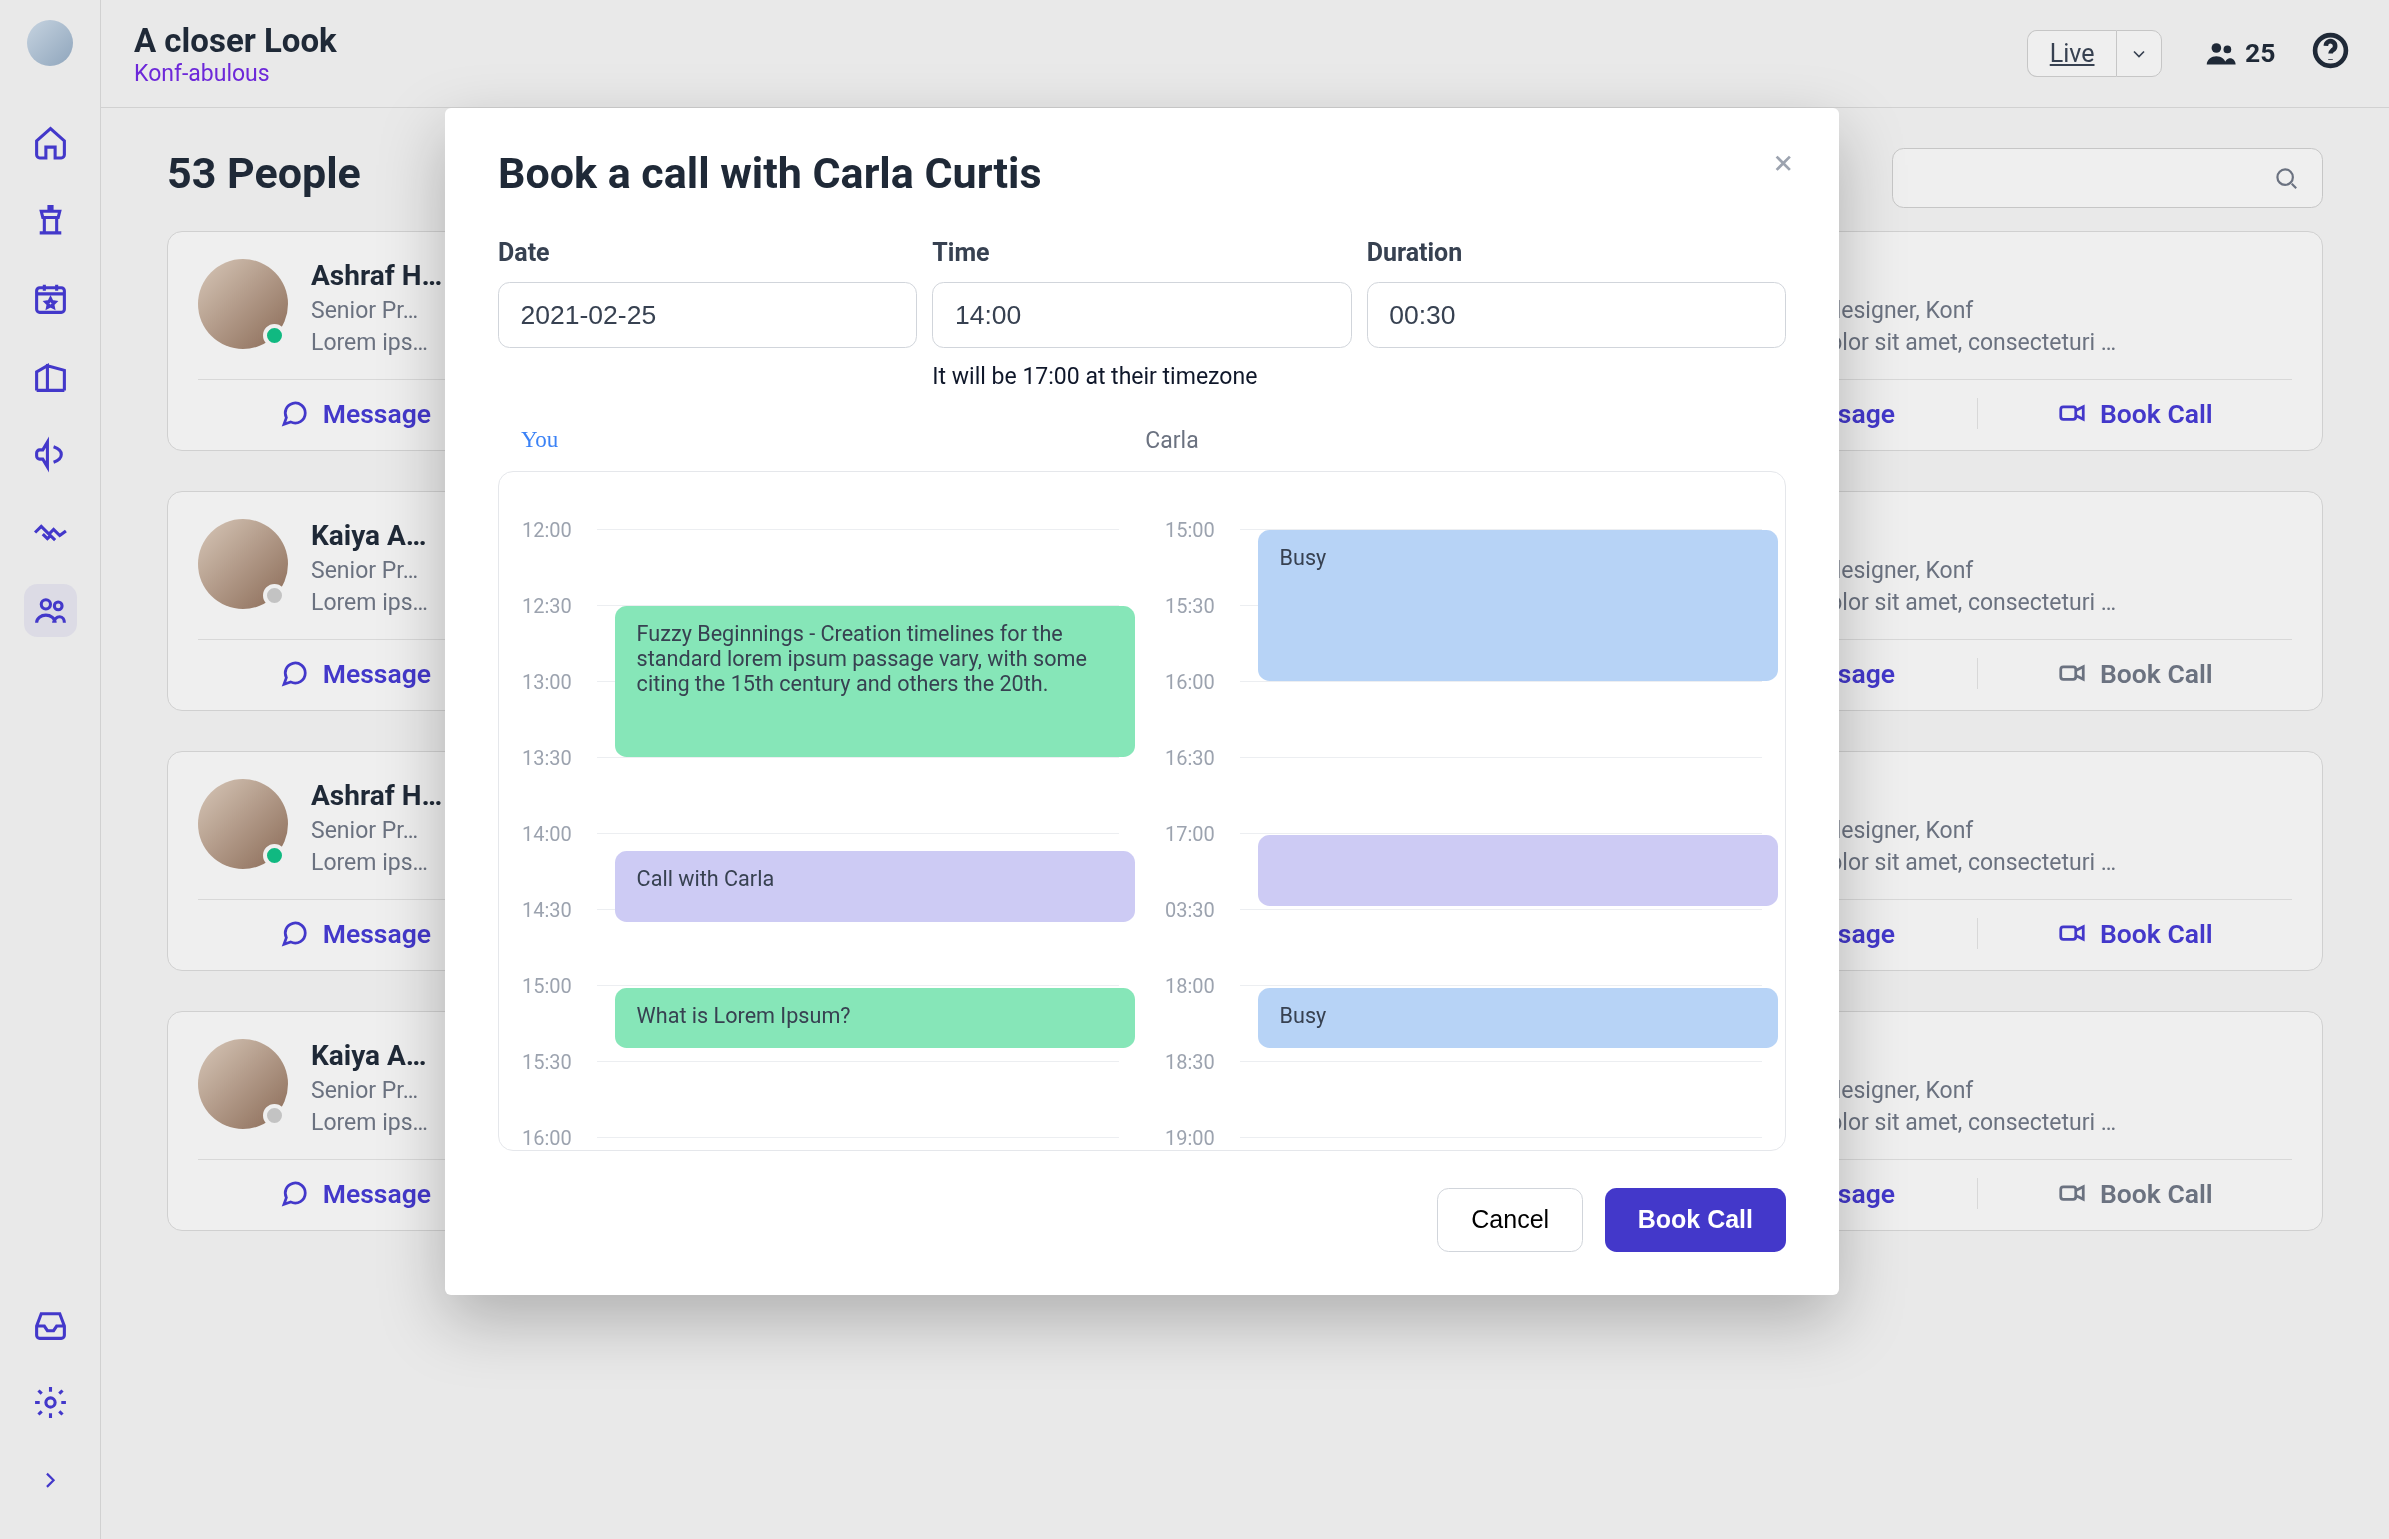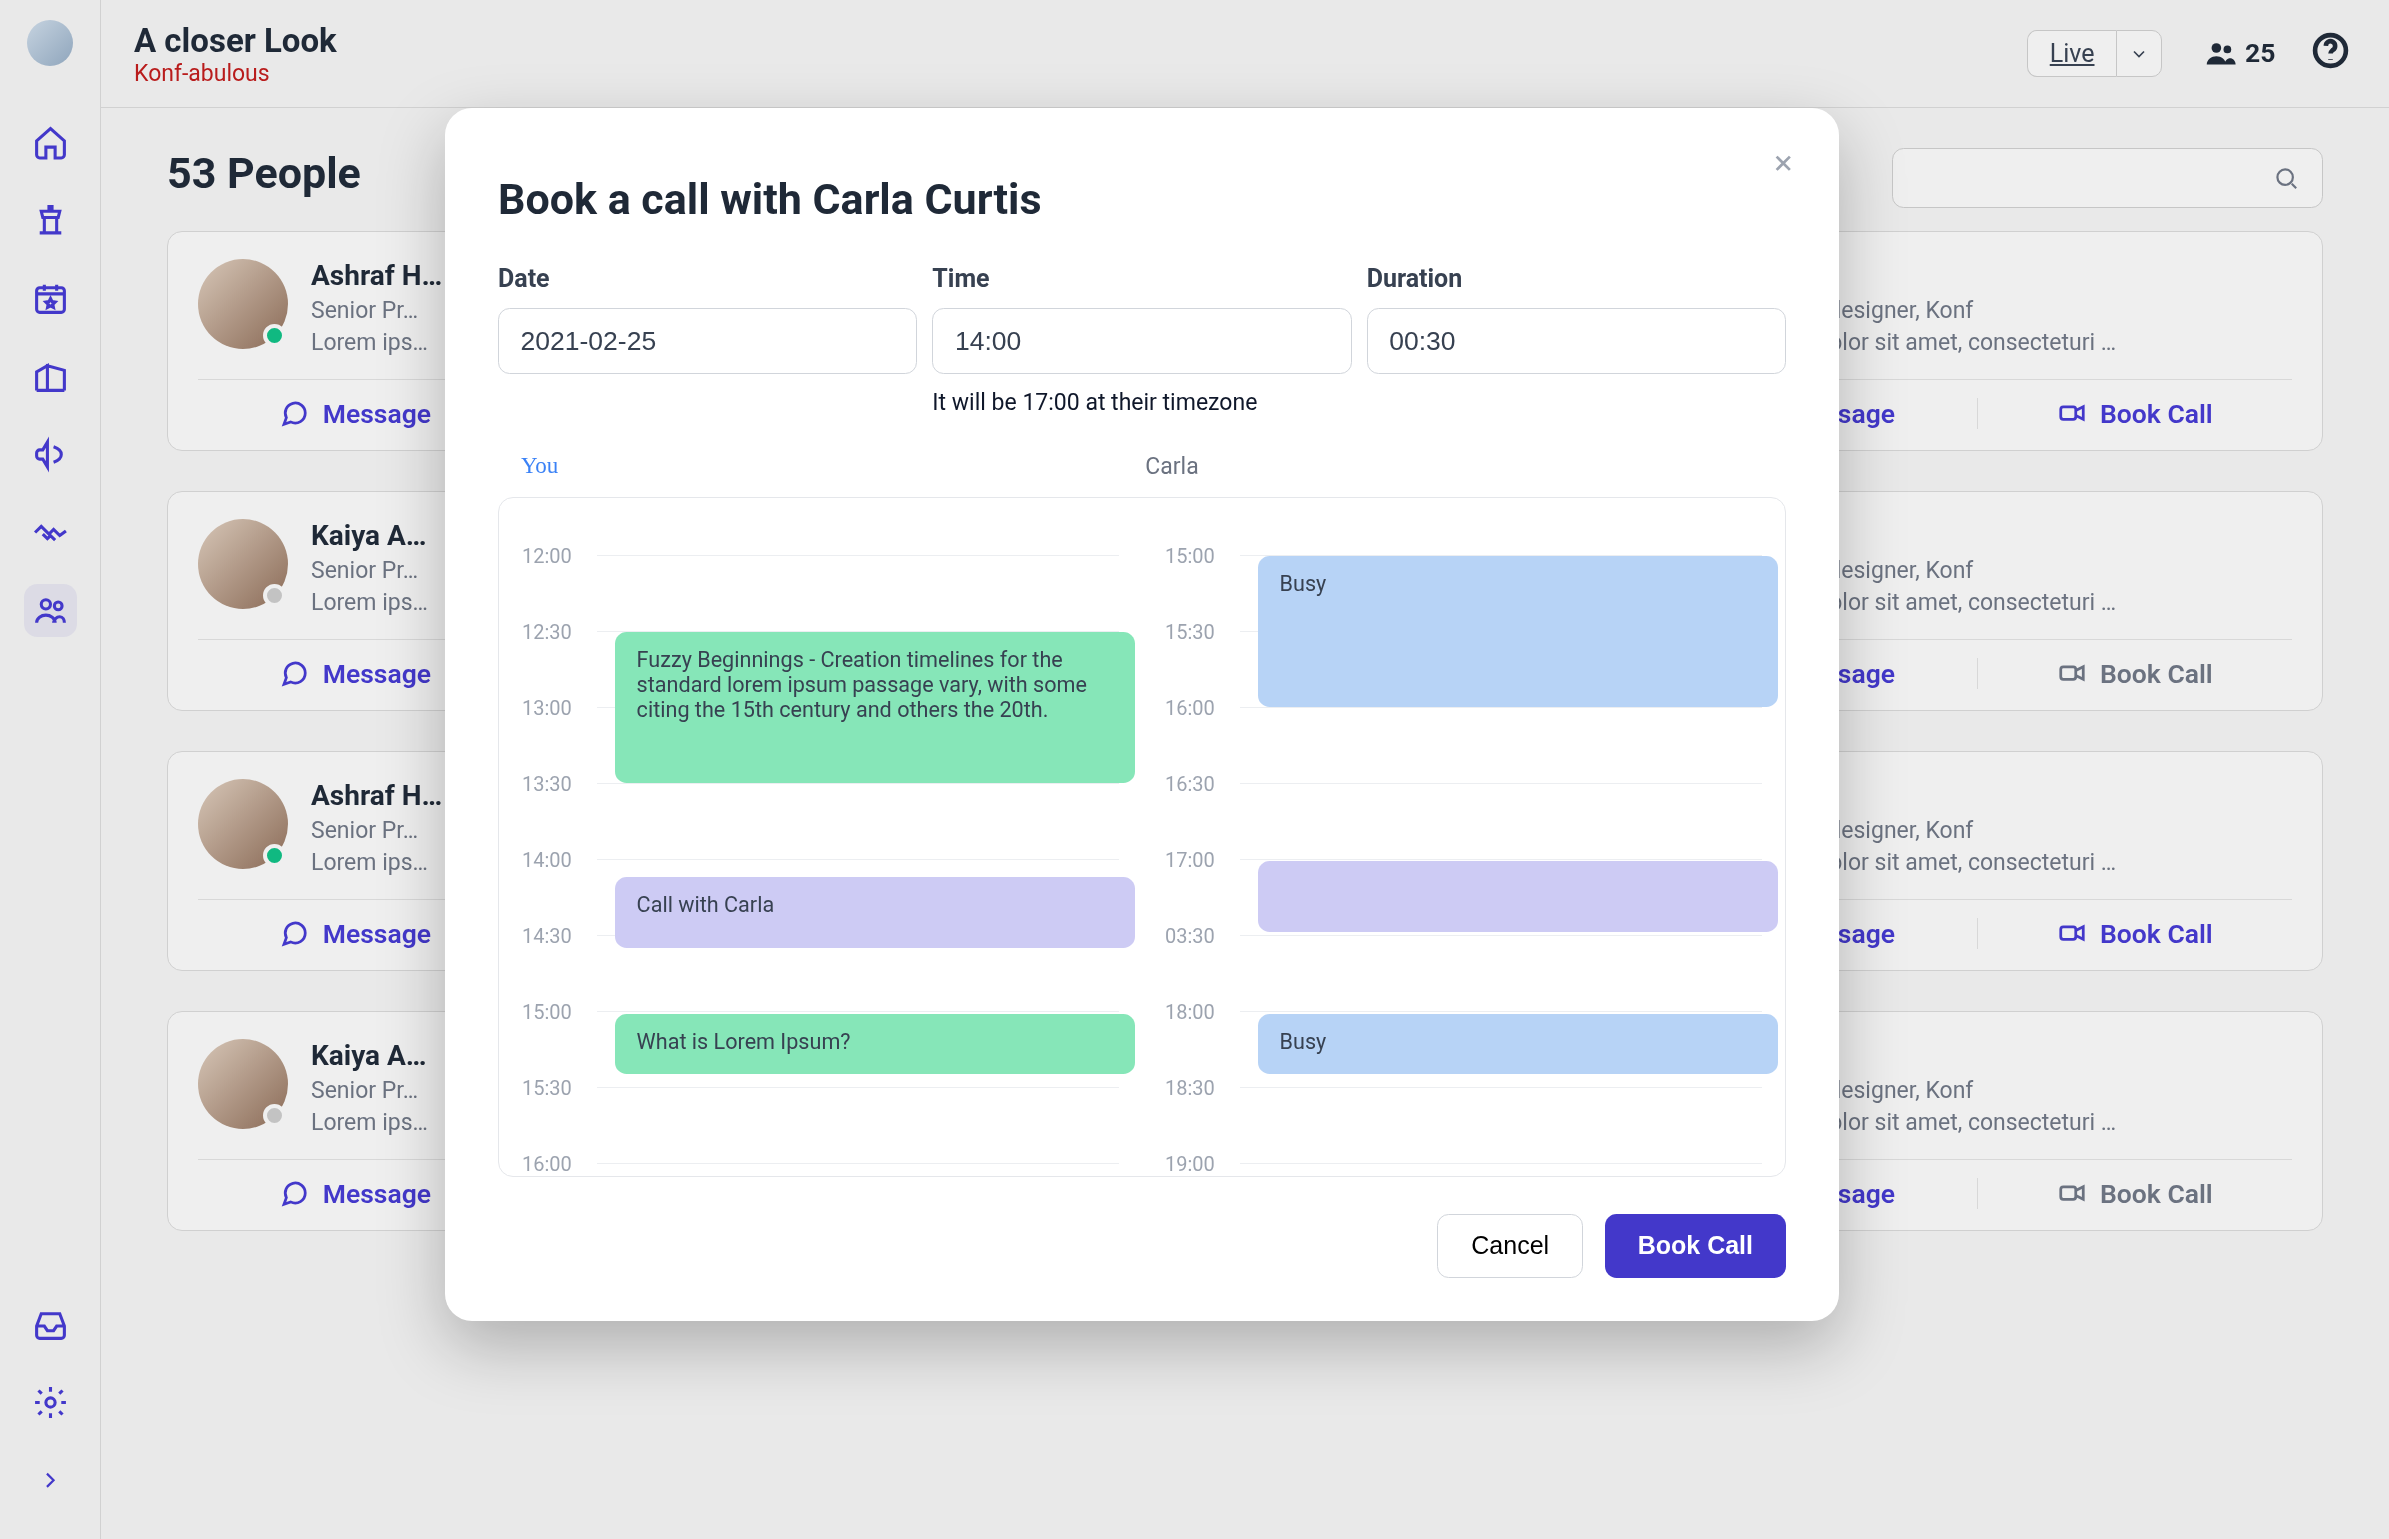--- a/index.html
+++ b/index.html
@@ -56,21 +56,21 @@
     left:101px; right:0; top:0;
     height:108px;
     background:#e9e9e9;
     border-bottom:1.7px solid #d1d1d1;
     display:flex; align-items:center;
     padding: 0 40px 0 33px;
     gap:16.6px;
   }
   .topbar .title-block { display:flex; flex-direction:column; }
   .topbar .title { font-size:33px; font-weight:700; color:#1f2937; }
-  .topbar .subtitle { font-size:23px; color:#b91c1c; margin-top:0; }
+  .topbar .subtitle { font-size:23px; color:#6d28d9; margin-top:0; }
   .topbar .spacer { flex:1; }
   .live-group { display:flex; align-items:stretch; }
   .live-btn {
     background:#efefef; border:1.7px solid #c6c6c6; border-right:none;
     border-radius:10px 0 0 10px;
     padding:8.3px 21.6px; font-size:25px; color:#374151;text-decoration:underline;
   }
   .live-drop {
     background:#efefef; border:1.7px solid #c6c6c6;
     border-radius:0 10px 10px 0;
@@ -136,23 +136,23 @@
   .act-btn.muted{ color:#6b7280; }
   .act-btn + .act-btn { border-left:0.8px solid #d8d8d8; }
   .act-btn svg{ width:30px; height:30px; stroke:currentColor; fill:none; stroke-width:2.2; }
 
   
   .modal {
     position:absolute;
     left:445px; top:108px;
     width:1394px;
     background:#fff;
-    border-radius:27px;
+    border-radius:6px;
     box-shadow: 0 25px 66px rgba(0,0,0,0.25);
-    padding: 66px 53px 43px 53px;
+    padding: 40px 53px 43px 53px;
     z-index:200;
   }
   .modal-title{ font-size:43px; font-weight:700; color:#1f2937; }
   .modal-close{
     position:absolute; right:37px; top:37px;
     width:37px;height:37px; display:flex;align-items:center;justify-content:center;
     color:#9ca3af; cursor:pointer;
   }
   .modal-close svg{width:26.5px;height:26.5px;stroke:currentColor;stroke-width:2.5;fill:none;}
 

